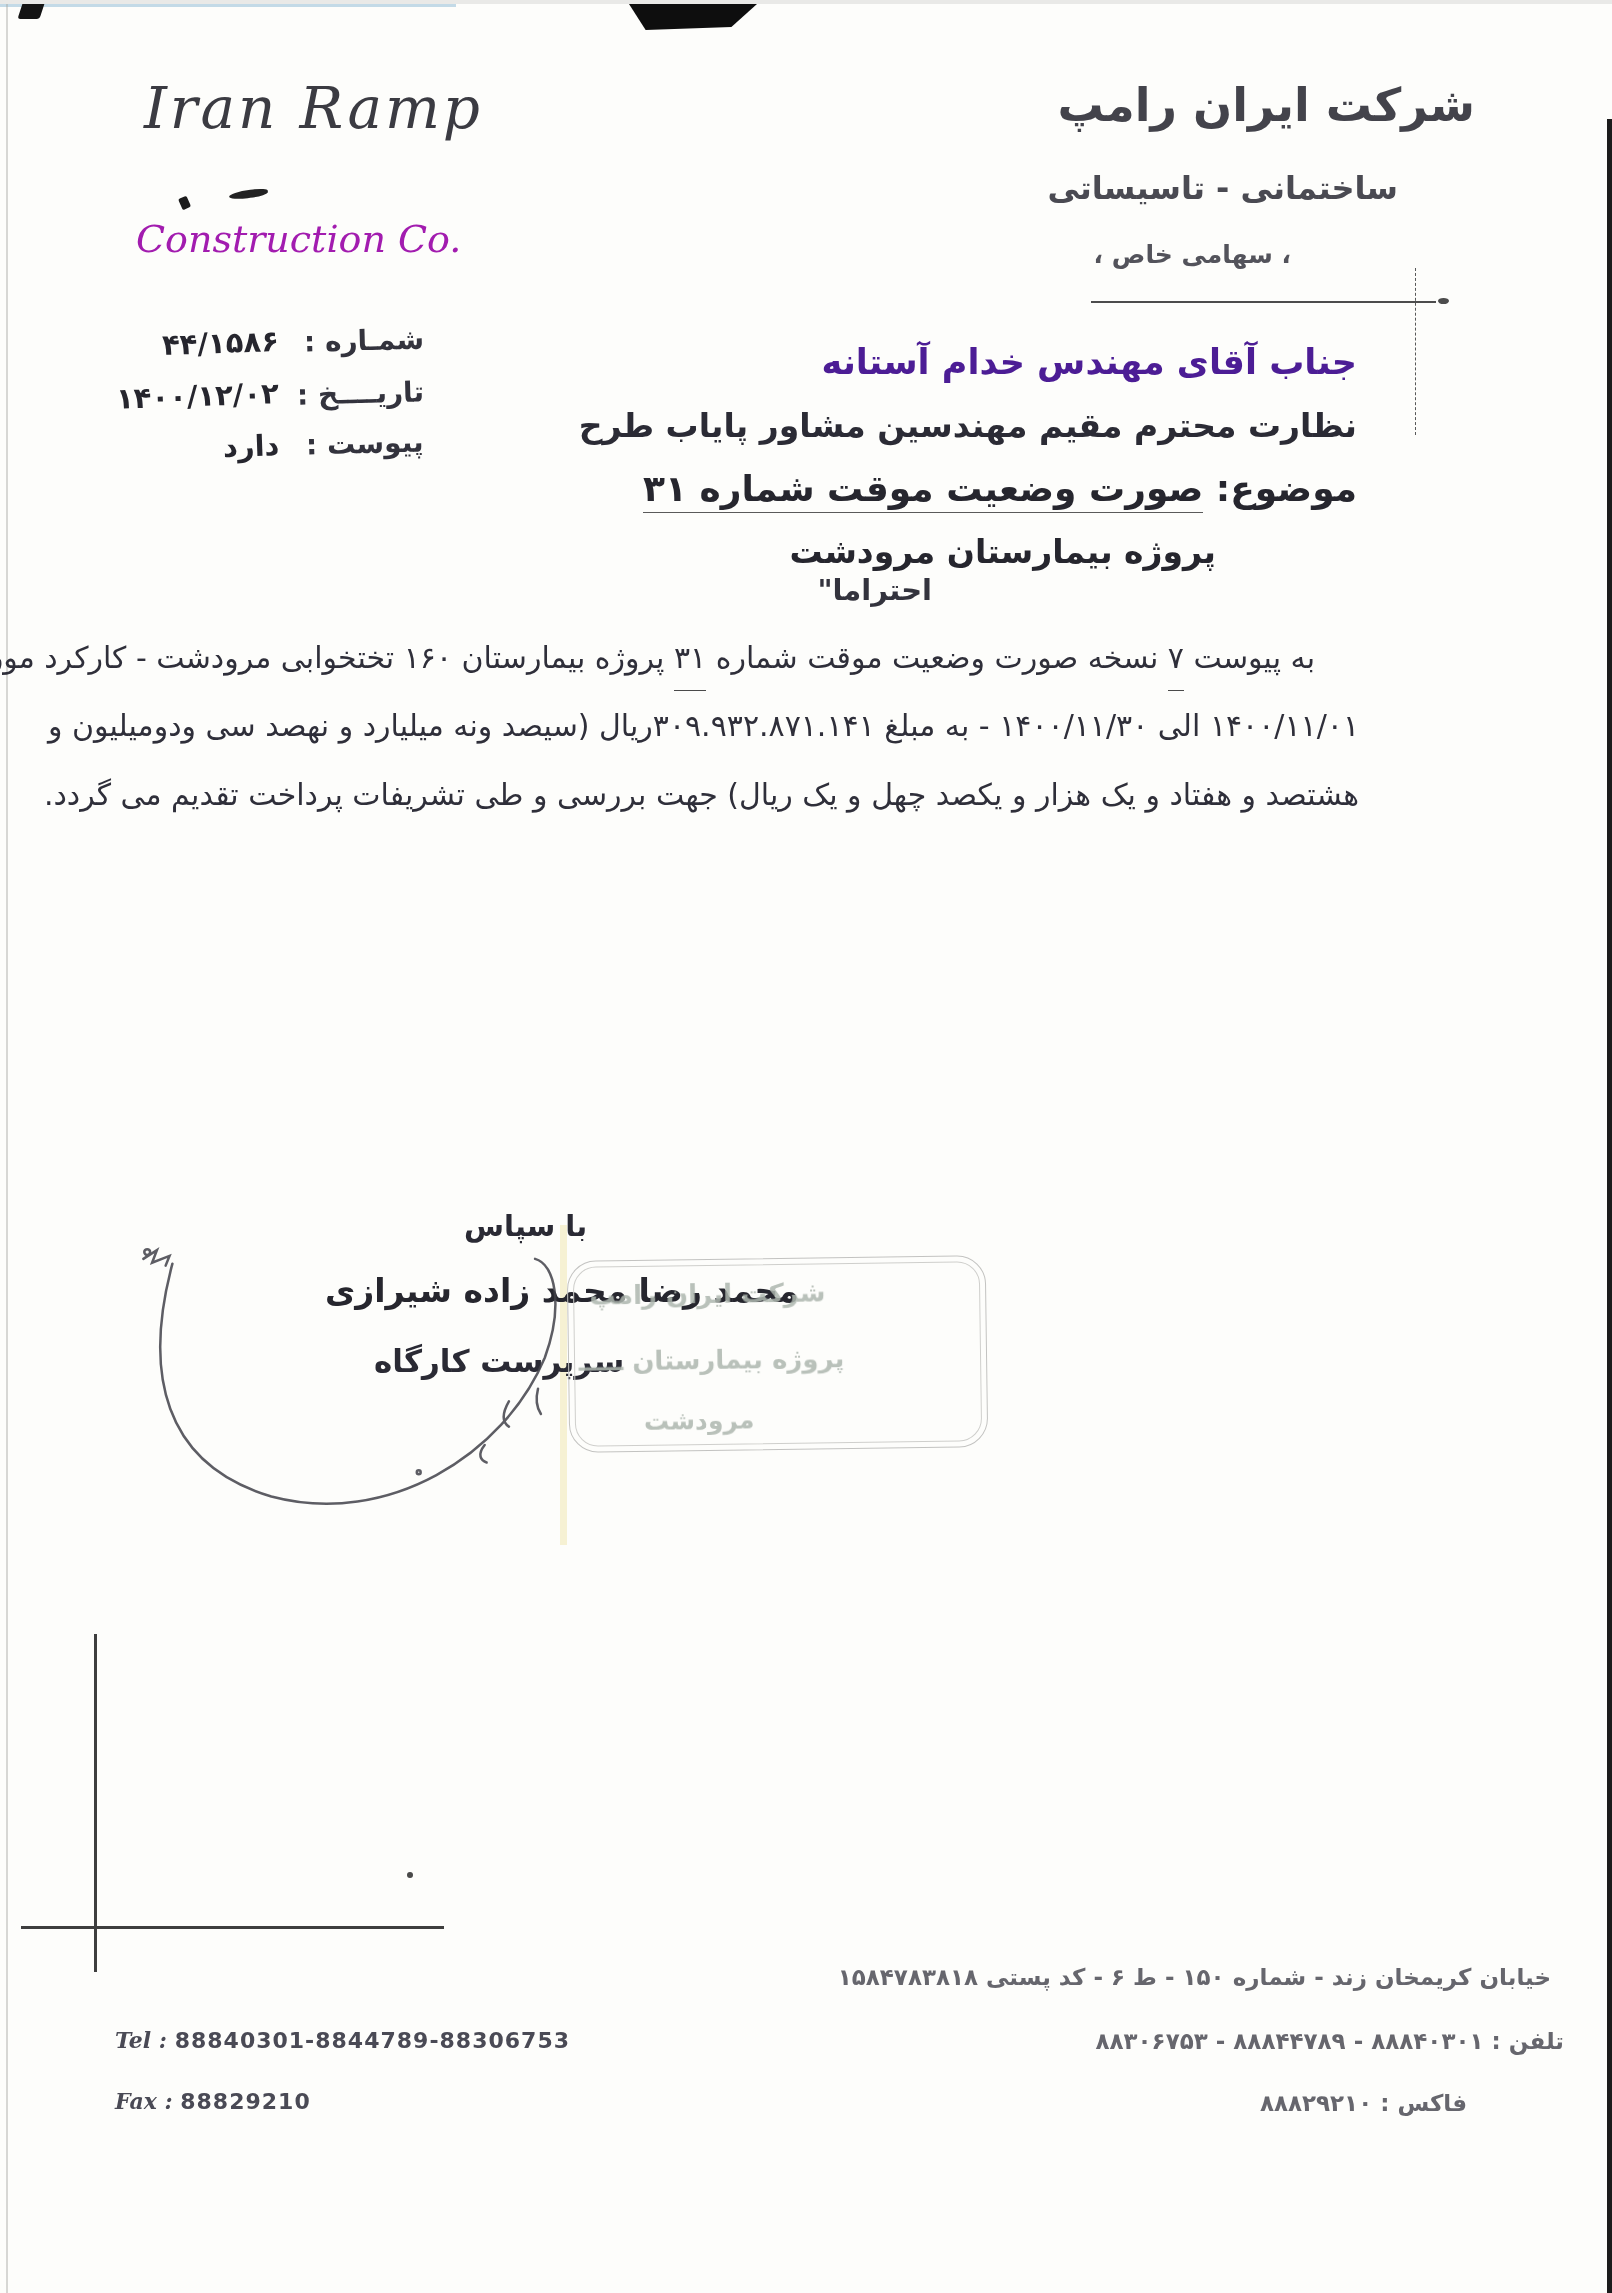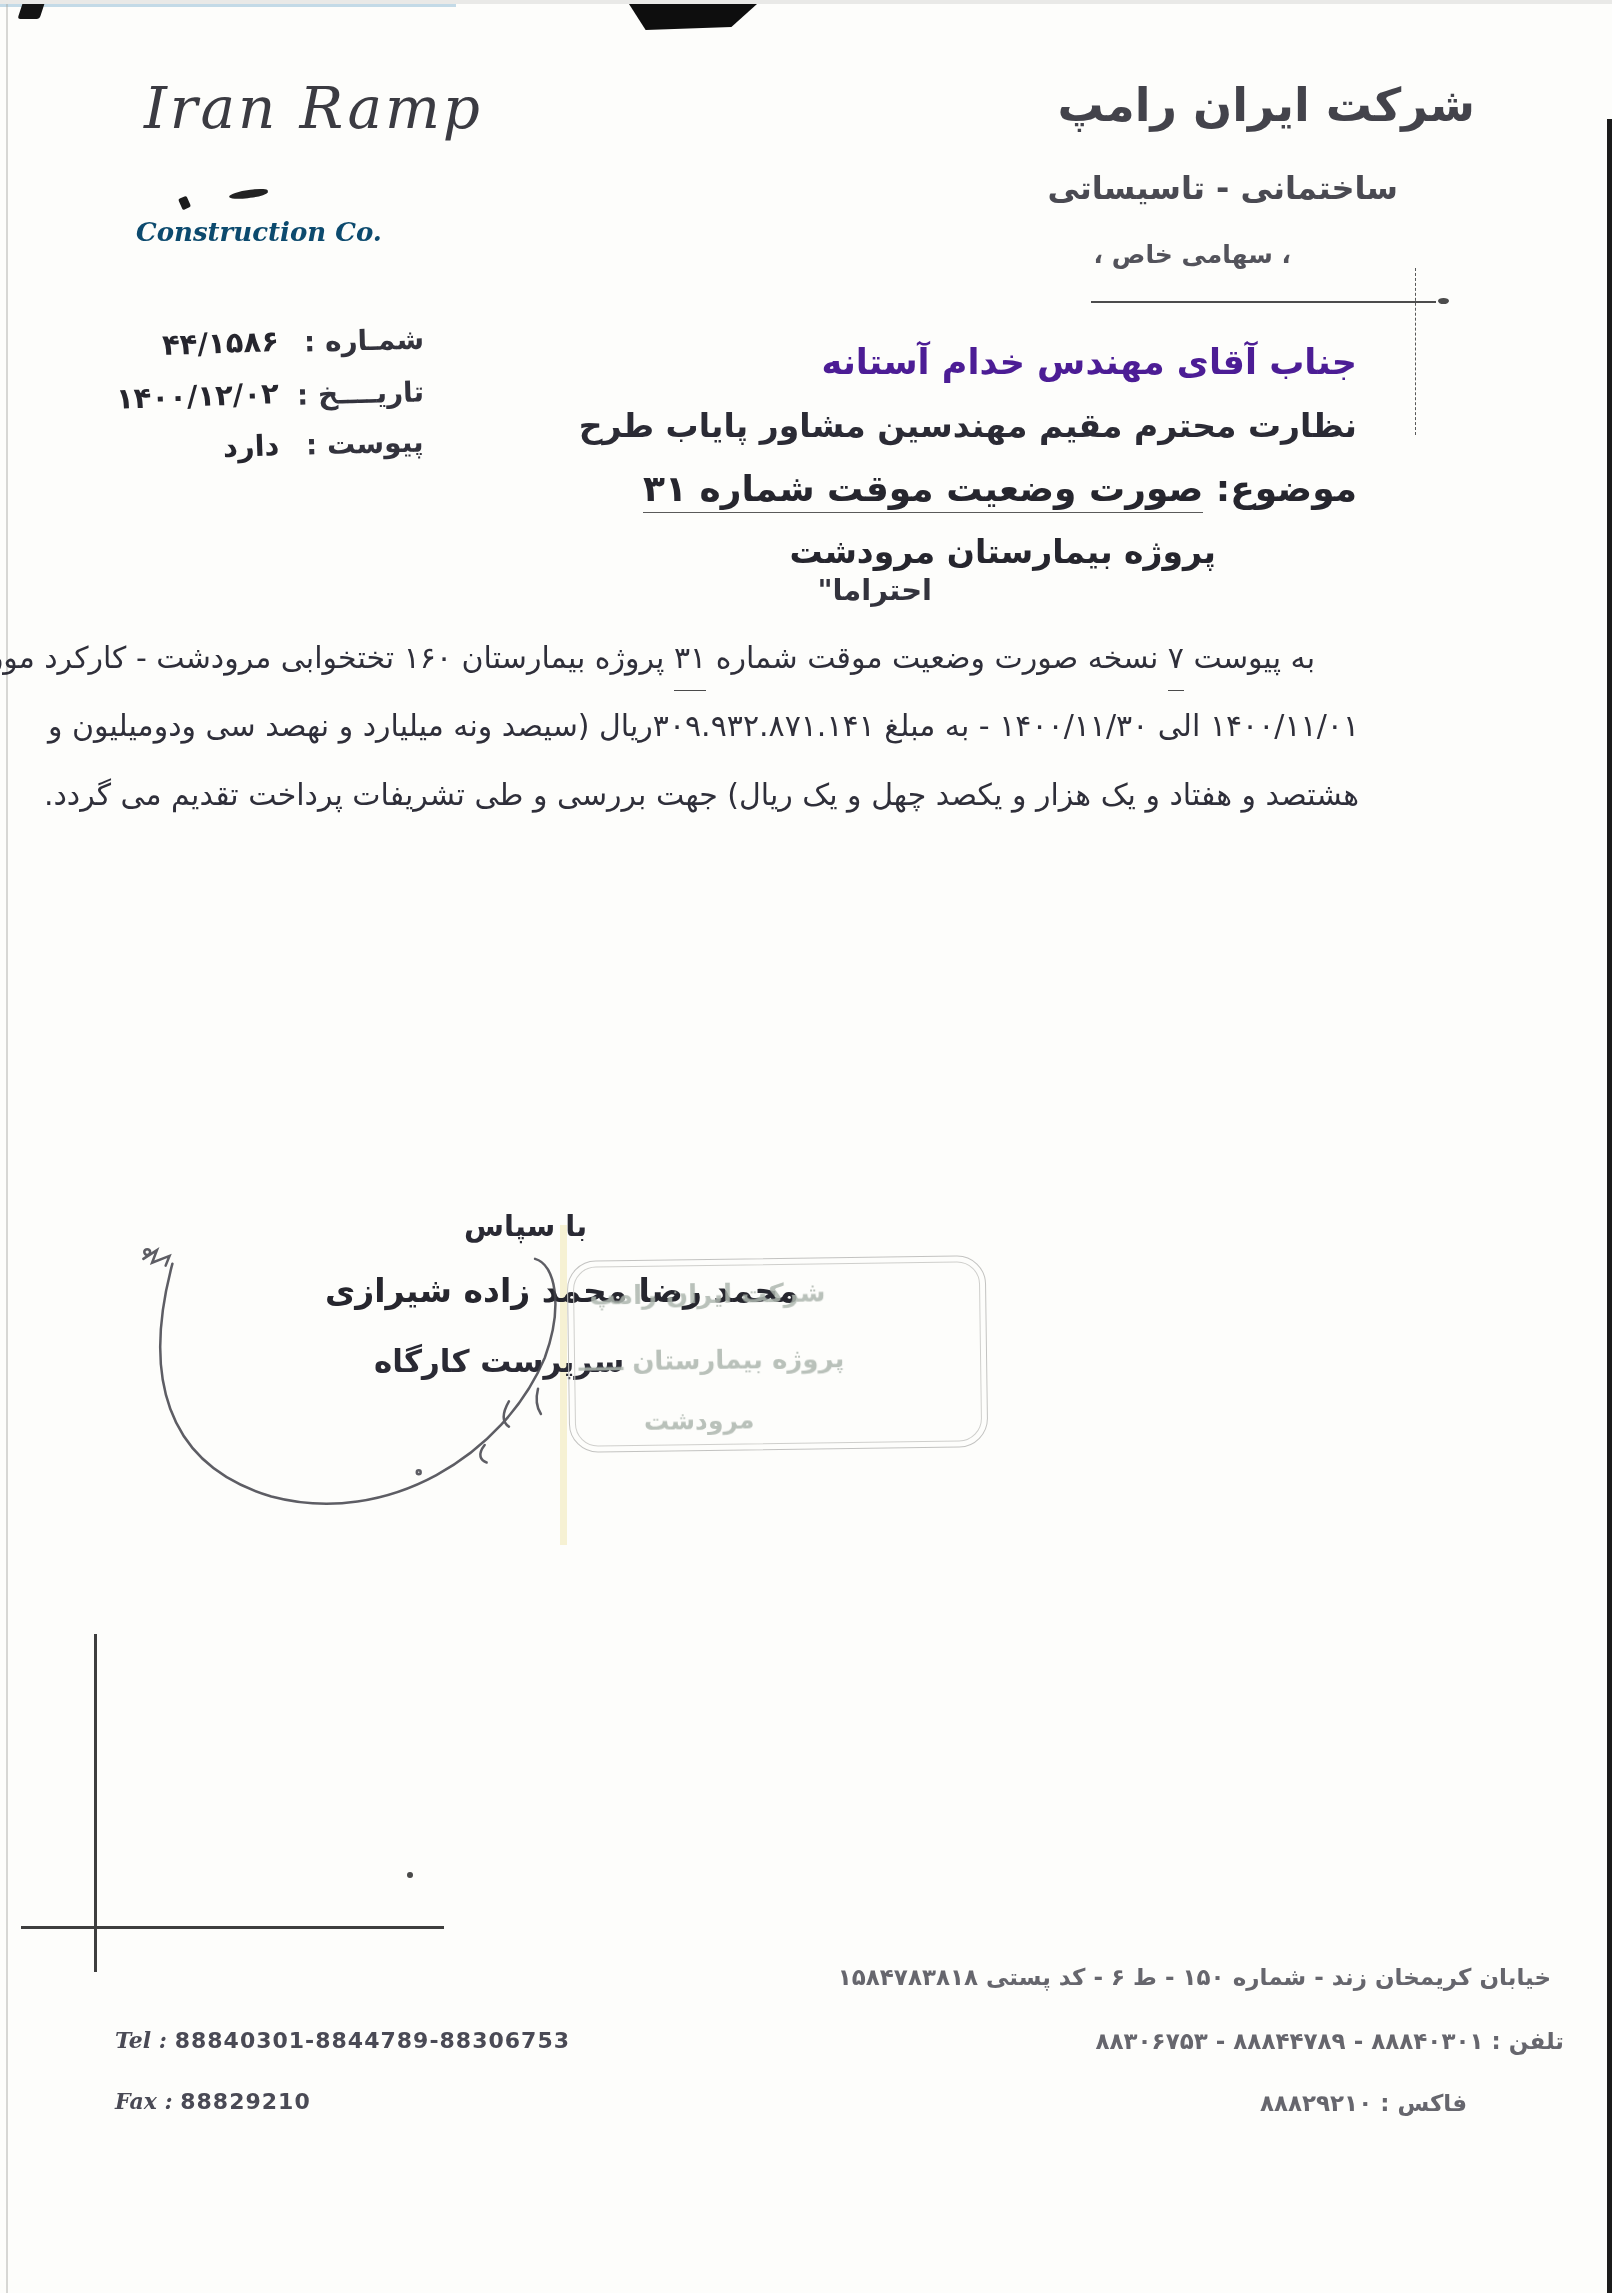--- a/index.html
+++ b/index.html
@@ -17,21 +17,21 @@
   .artifact-small{left:20.4px;top:0;width:22px;height:14.6px;background:#141414;transform:skewX(-18deg);border-radius:0 0 2.9px 2.9px;}
   .artifact-bar{left:629px;top:0;width:128px;height:26px;background:#0e0e0e;clip-path:polygon(0 0,100% 0,80% 88%,13% 100%);}
   .right-edge{right:0;top:115px;width:5.8px;height:2179px;background:#1b1b1b;}
   .left-edge{left:5.8px;top:0;width:1.9px;height:2294px;background:#a8a8a4;opacity:.45;}
   .yellow-line{left:560px;top:1221px;width:6.8px;height:320px;background:#f1eab9;opacity:.6;}
 
   
   .logo-script{left:144px;top:70px;font-size:58px;letter-spacing:2.9px;color:#3b3b42;font-weight:500;}
   .logo-dash-a{left:180px;top:193px;width:8.7px;height:11.6px;background:#1c1c1c;transform:rotate(-24deg);border-radius:1.9px;}
   .logo-dash-b{left:229px;top:186px;width:39px;height:7.8px;background:#222;transform:rotate(-7deg);border-radius:60% 40% 50% 50%;}
-  .logo-sub{left:136px;top:213px;font-size:26px;color:#0c4a6e;font-weight:700;}
+  .logo-sub{left:136px;top:213px;font-size:38px;color:#a21caf;font-weight:400;}
 
   
   .fa-company{right:138px;top:74px;font-size:46px;font-weight:bold;color:#43434b;}
   .fa-activity{right:215px;top:165px;font-size:32px;font-weight:bold;color:#4a4a52;}
   .fa-type{right:322px;top:236px;font-size:25px;font-weight:600;color:#53535b;}
 
   
   .cross-h{left:1091px;top:297px;width:345px;height:1.9px;background:#4c4c4c;}
   .cross-dot{left:1438px;top:294px;width:10.7px;height:5.8px;background:#4c4c4c;border-radius:50%;}
   .cross-v{left:1415px;top:264px;width:0;height:167px;border-left:1.9px dashed #585858;}

